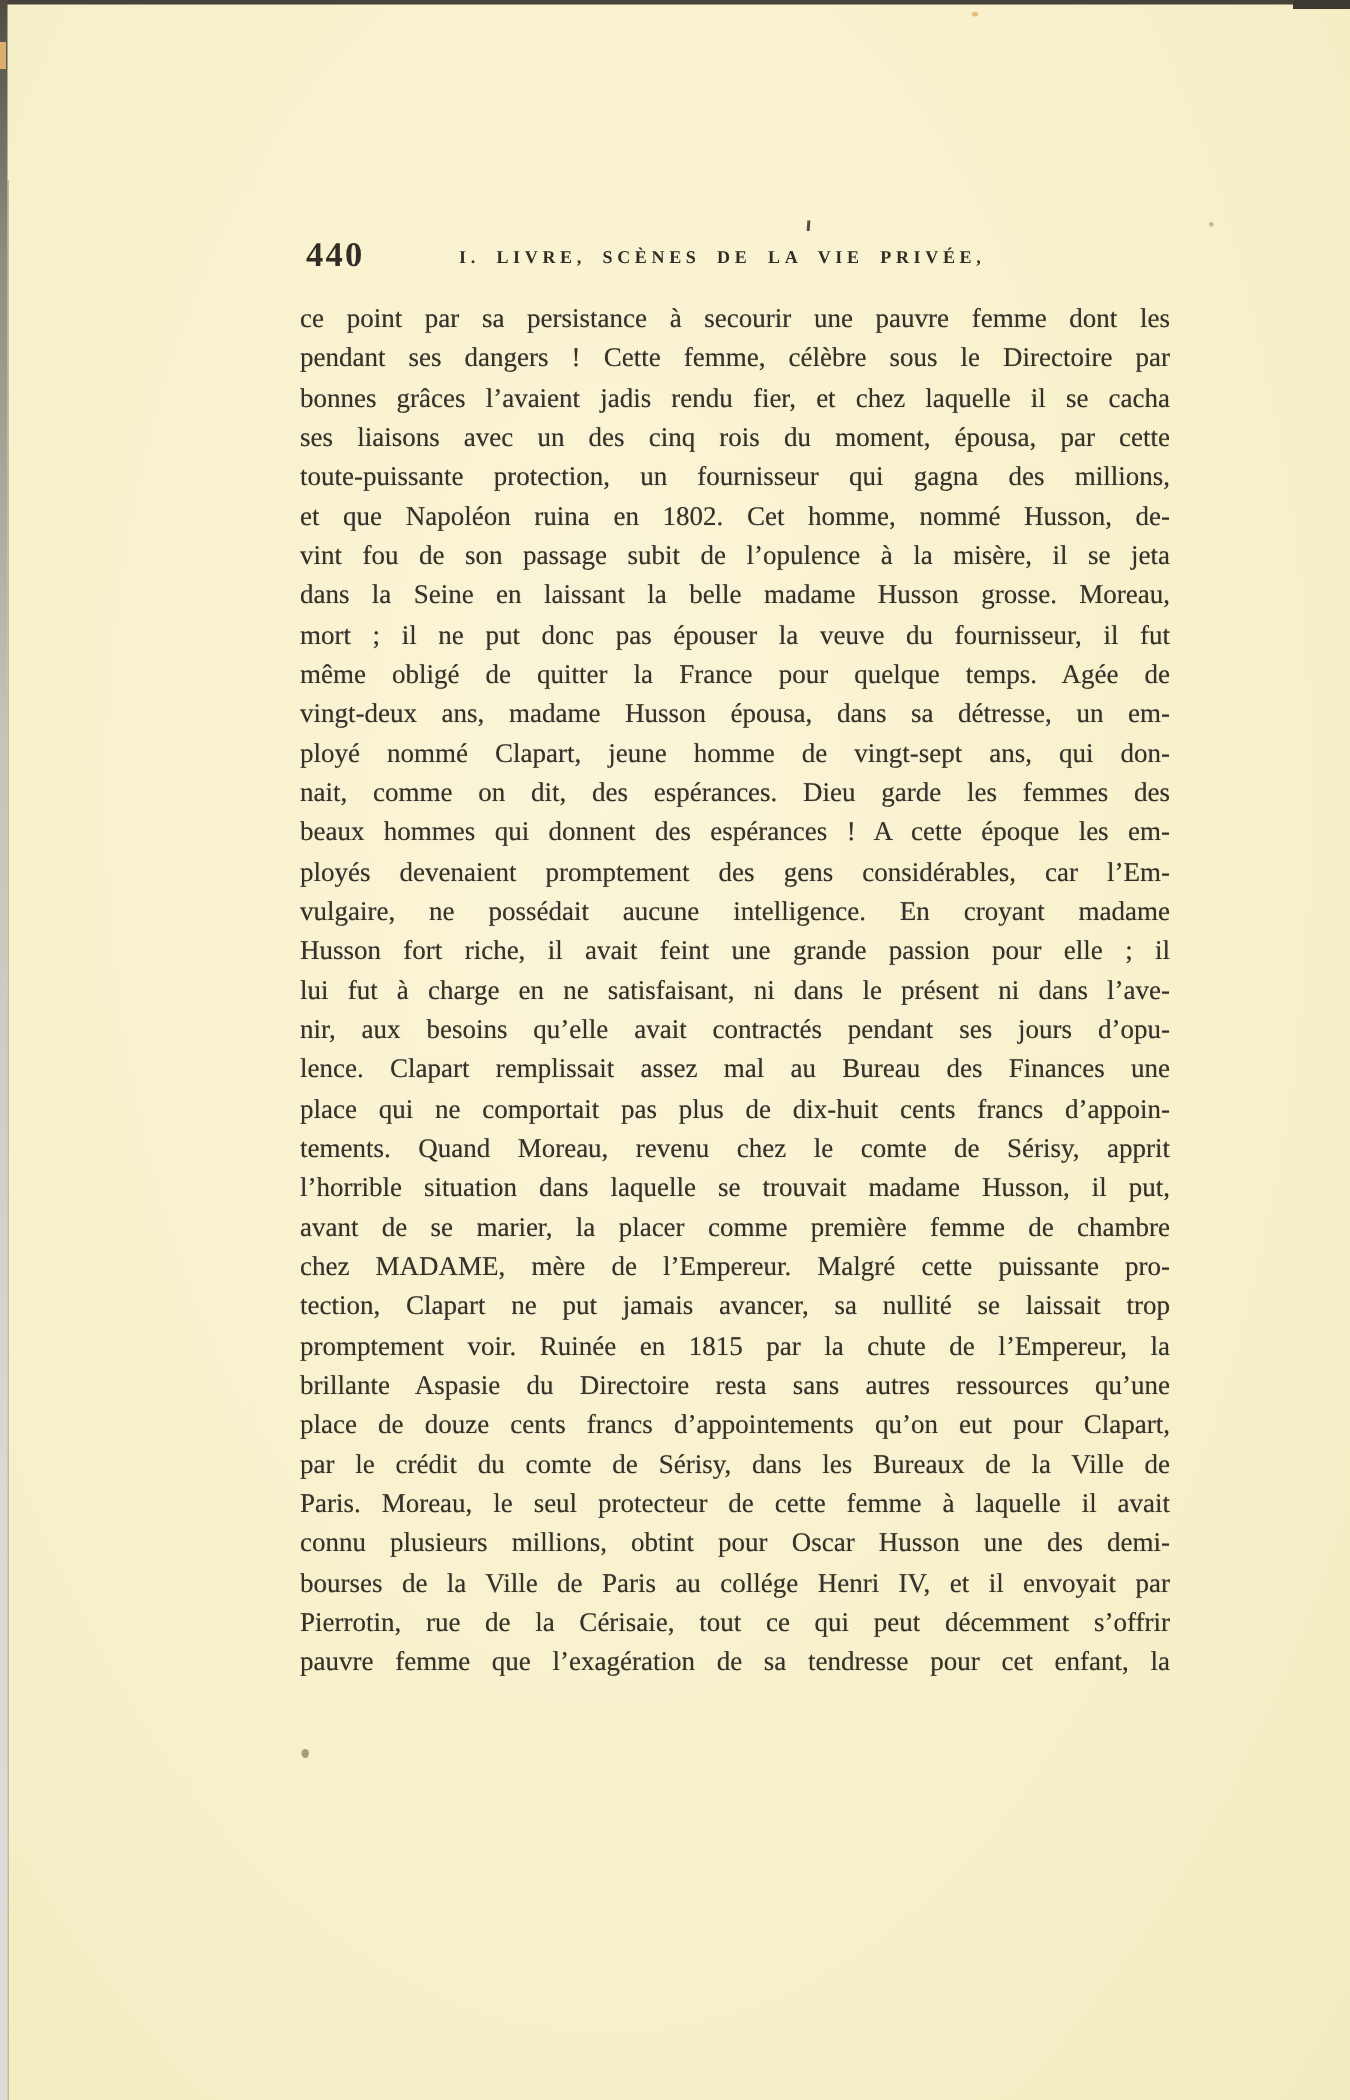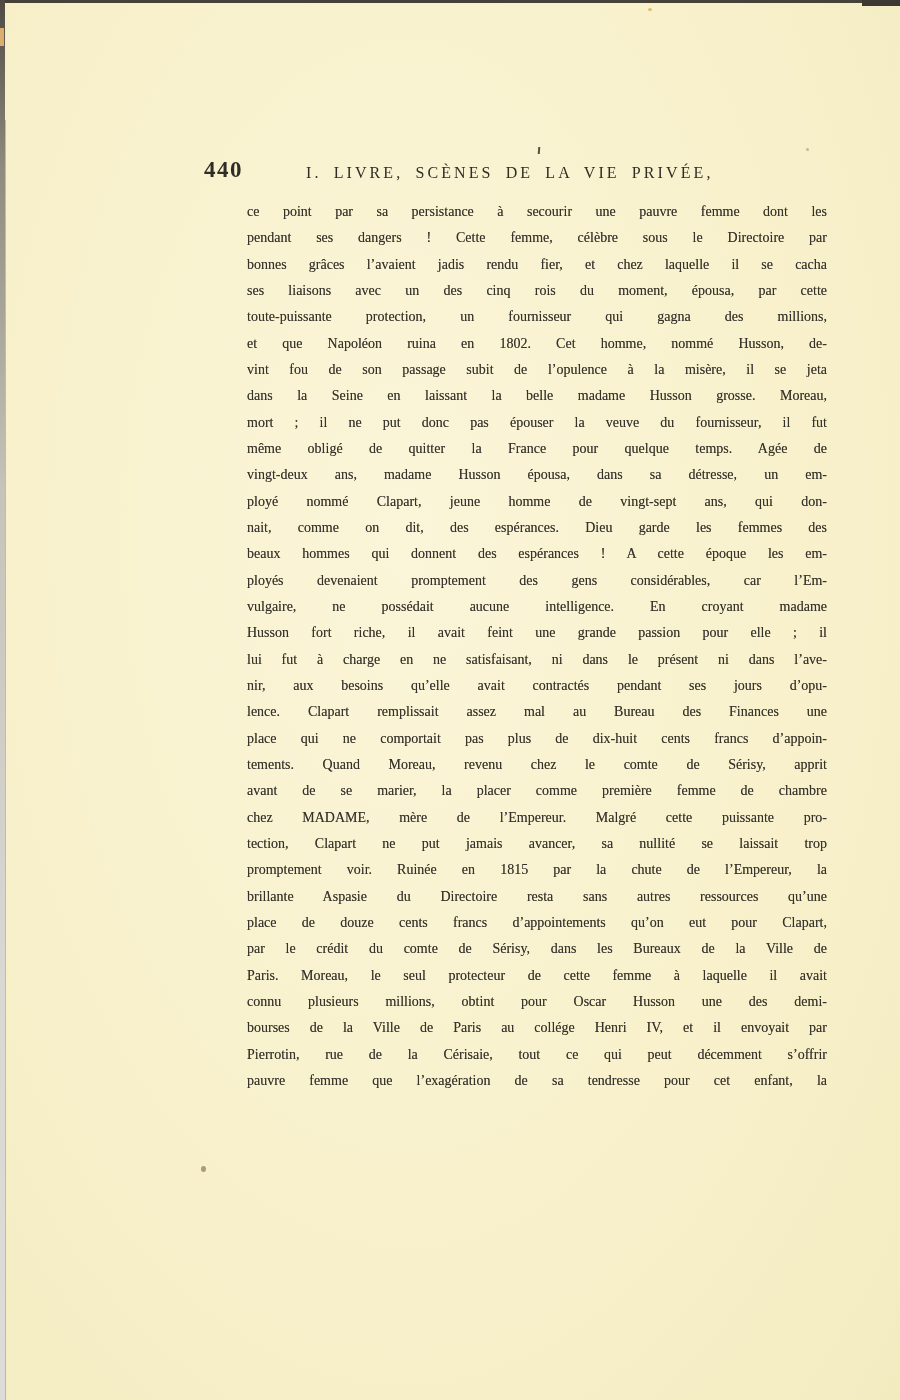--- a/index.html
+++ b/index.html
@@ -25,31 +25,30 @@
   .speck3{position:absolute;left:806px;top:148px;width:3px;height:3px;border-radius:50%;background:rgba(120,100,60,0.4);}
 
   .page-number{
     position:absolute;left:204px;top:157px;
     font-size:23px;font-weight:bold;letter-spacing:1.5px;
     color:#302d26;
     text-align:center;
   }
   .running-title{
     position:absolute;left:306px;top:164px;
-    font-size:16px;font-weight:normal;
+    font-size:12px;font-weight:bold;
     letter-spacing:3.1px;word-spacing:5px;
     color:#302d26;
     white-space:nowrap;
   }
   .body-text{
     position:absolute;left:200px;top:199px;width:580px;
-    font-size:14px;line-height:26.33px;
+    font-size:18px;line-height:26.33px;
     color:#35322b;
     text-shadow:0 0 0.5px rgba(56,50,38,0.55);
-    margin-left:47px;
   }
   .line{
     text-align:justify;
     text-align-last:justify;
     height:26.33px;
     overflow:hidden;
   }
 </style>
 </head>
 <body>
@@ -86,20 +85,21 @@
       <div class="line">nait, comme on dit, des espérances. Dieu garde les femmes des</div>
       <div class="line">beaux hommes qui donnent des espérances ! A cette époque les em-</div>
       <div class="line">ployés devenaient promptement des gens considérables, car l’Em-</div>
       <div class="line">vulgaire, ne possédait aucune intelligence. En croyant madame</div>
       <div class="line">Husson fort riche, il avait feint une grande passion pour elle ; il</div>
       <div class="line">lui fut à charge en ne satisfaisant, ni dans le présent ni dans l’ave-</div>
       <div class="line">nir, aux besoins qu’elle avait contractés pendant ses jours d’opu-</div>
       <div class="line">lence. Clapart remplissait assez mal au Bureau des Finances une</div>
       <div class="line">place qui ne comportait pas plus de dix-huit cents francs d’appoin-</div>
       <div class="line">tements. Quand Moreau, revenu chez le comte de Sérisy, apprit</div>
+      <div class="line">l’horrible situation dans laquelle se trouvait madame Husson, il put,</div>
       <div class="line">avant de se marier, la placer comme première femme de chambre</div>
       <div class="line">chez MADAME, mère de l’Empereur. Malgré cette puissante pro-</div>
       <div class="line">tection, Clapart ne put jamais avancer, sa nullité se laissait trop</div>
       <div class="line">promptement voir. Ruinée en 1815 par la chute de l’Empereur, la</div>
       <div class="line">brillante Aspasie du Directoire resta sans autres ressources qu’une</div>
       <div class="line">place de douze cents francs d’appointements qu’on eut pour Clapart,</div>
       <div class="line">par le crédit du comte de Sérisy, dans les Bureaux de la Ville de</div>
       <div class="line">Paris. Moreau, le seul protecteur de cette femme à laquelle il avait</div>
       <div class="line">connu plusieurs millions, obtint pour Oscar Husson une des demi-</div>
       <div class="line">bourses de la Ville de Paris au collége Henri IV, et il envoyait par</div>

